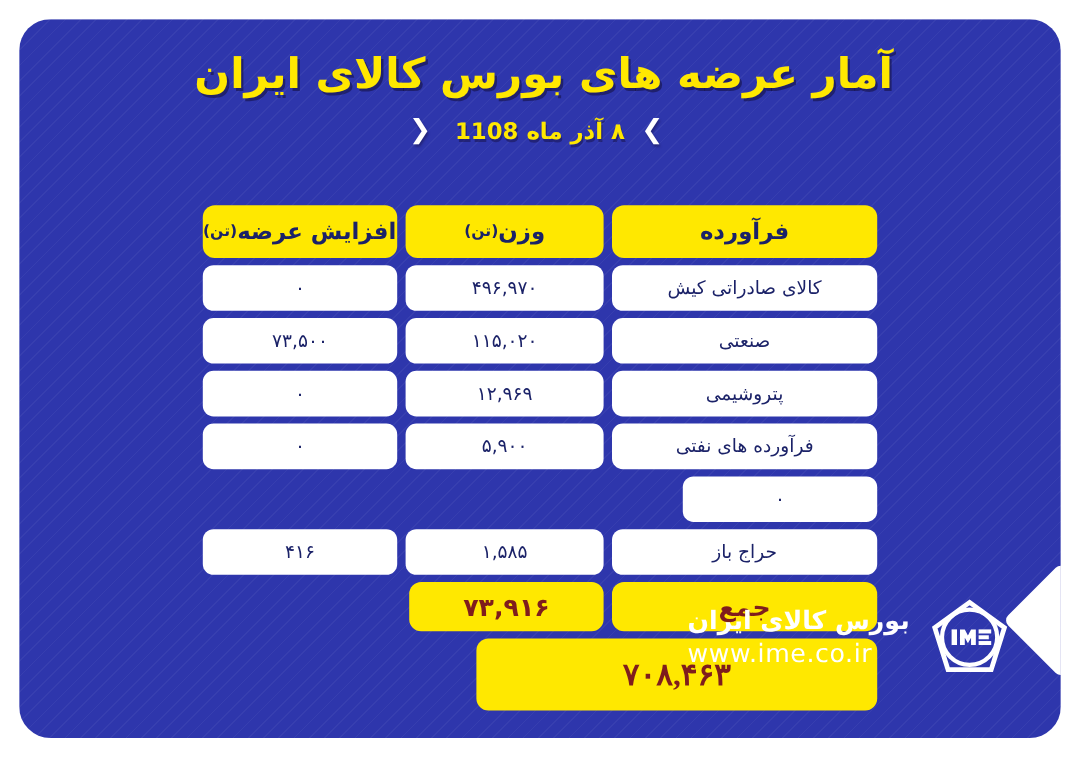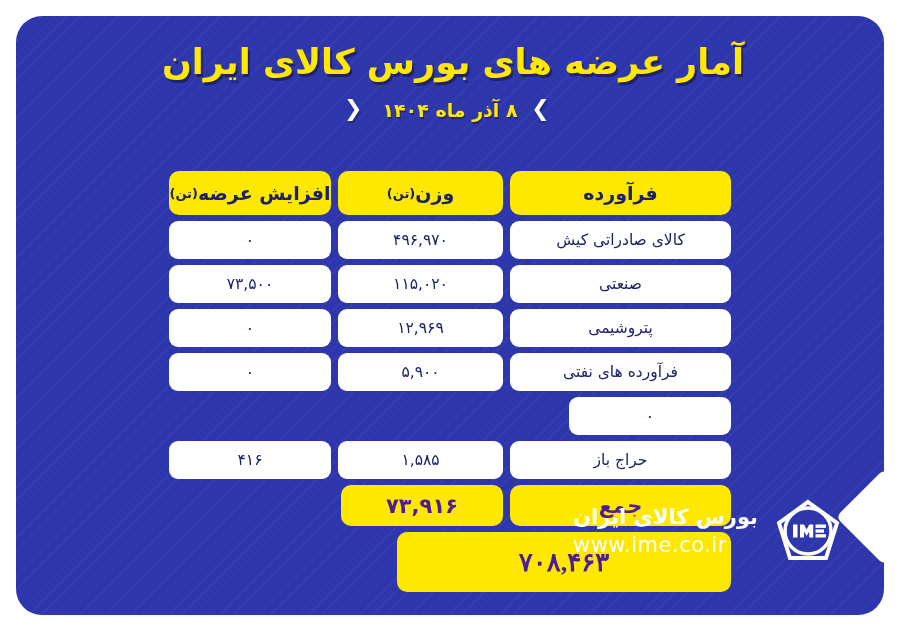--- a/index.html
+++ b/index.html
@@ -133,21 +133,21 @@
     border-radius: 10px;
   }
   .hrow .unit {
     font-size: 13px;
     font-weight: bold;
   }
 
   
   .srow .cell {
     background: #ffe800;
-    color: #4c1d95;
+    color: #7f1d1d;
     font-weight: bold;
     font-size: 21px;
     height: 41px;
     border-radius: 10px;
   }
   .srow.total .cell {
     height: 60px;
     font-size: 24px;
     font-family: Liberation Serif, serif;
   }
@@ -193,21 +193,21 @@
 
   <div class="panel">
 
     <div class="edge-notch"></div>
 
     <div class="header">
       <div class="title">آمار عرضه های بورس کالای ایران</div>
 
       <div class="subtitle-row">
         <span class="chev">❯</span>
-        <span class="date-text">۸ آذر ماه ۱۴۰۴</span>
+        <span class="date-text">۸ آذر ماه 1108</span>
         <span class="chev">❮</span>
       </div>
     </div>
 
     <div class="table">
 
       <div class="trow hrow">
         <div class="cell col-hall">
           <span>فرآورده</span>
         </div>

